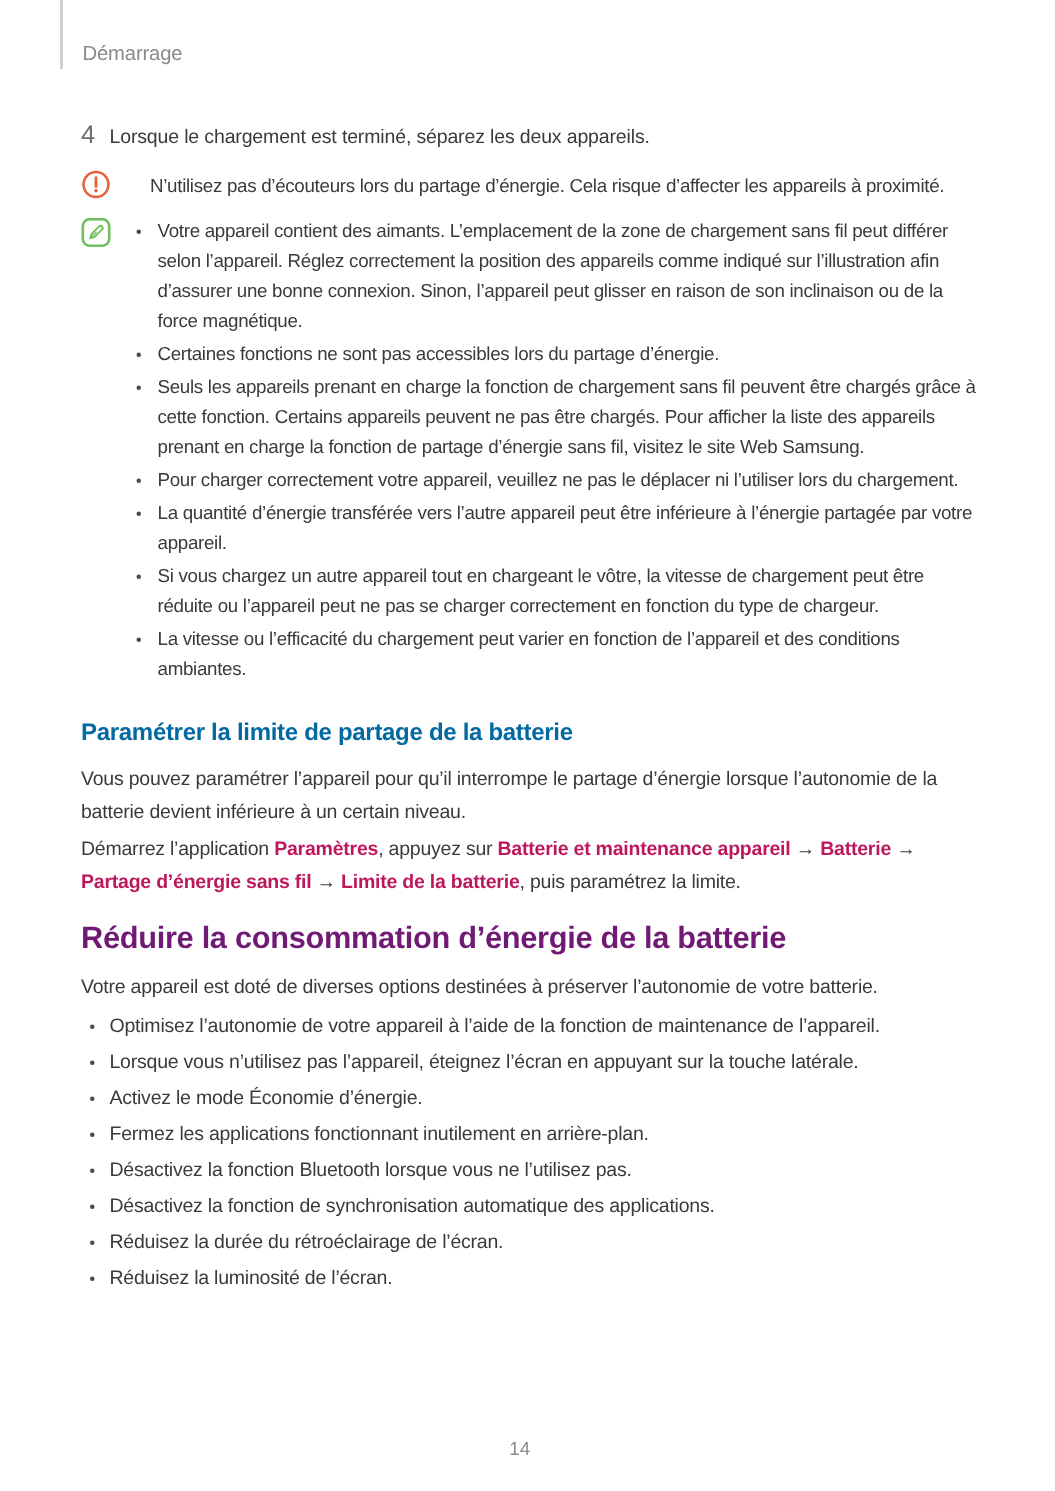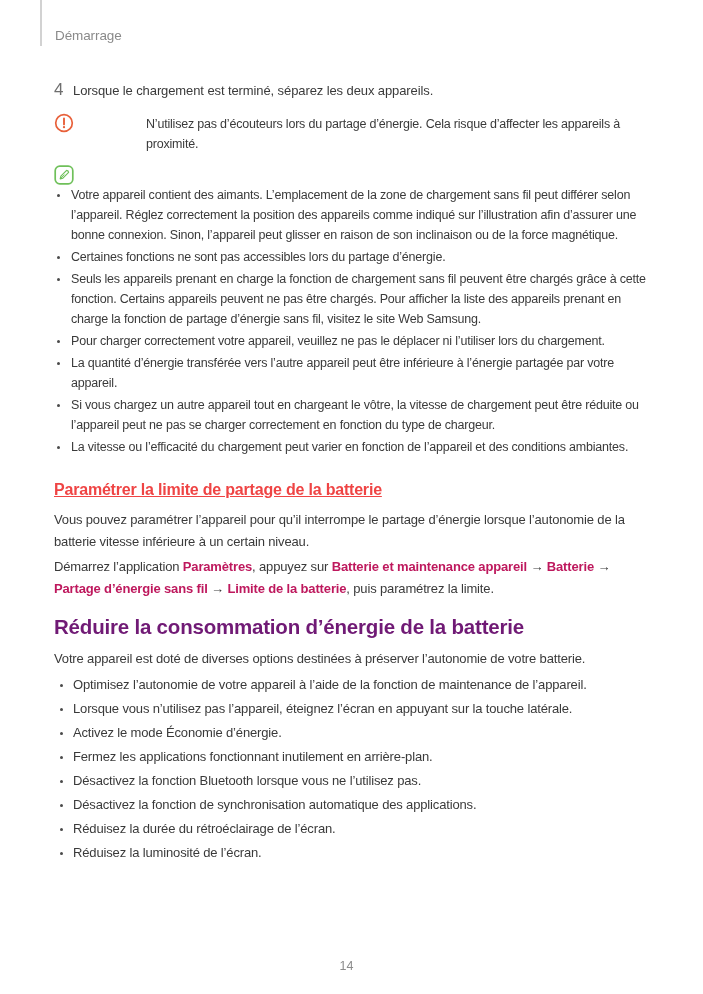--- a/index.html
+++ b/index.html
@@ -22,41 +22,41 @@
 
   .content{position:absolute;top:0;left:54px;right:52px;padding-top:82px;}
 
   
   .step{display:flex;align-items:flex-start;}
   .step-num{font-size:17px;line-height:17px;color:#6e6e6e;width:19px;flex-shrink:0;margin-top:-1px;}
   .step-text{font-size:13px;line-height:18px;letter-spacing:-0.1px;}
 
   
   .callout{display:flex;align-items:flex-start;}
-  .callout.warning{margin-top:13px;gap:46px;}
-  .callout.note{margin-top:10px;flex-direction:column;}
+  .callout.warning{margin-top:13px;}
+  .callout.note{margin-top:10px;}
   .callout-icon{width:20px;height:20px;flex-shrink:0;}
   .callout.warning .callout-icon{margin-right:26px;}
   .callout.note .callout-icon{margin-right:14px;margin-top:1px;}
   .callout-text{font-size:12.5px;line-height:20px;letter-spacing:-0.2px;padding-top:1px;}
 
   .note-list{margin:0;padding:0;list-style:none;flex:1;}
   .note-list li{
     position:relative;padding-left:17px;margin-bottom:2px;
     font-size:12.5px;line-height:20px;letter-spacing:-0.2px;
   }
   .note-list li::before{
     content:"";position:absolute;left:3px;top:9px;
     width:3px;height:3px;border-radius:50%;background:#4a4a4a;
   }
 
   
   .subsection-title{
     margin:21px 0 0 0;font-size:16px;line-height:20px;
-    font-weight:bold;color:#ef4444;letter-spacing:-0.2px;text-decoration:underline;
+    font-weight:bold;color:#0369a1;letter-spacing:-0.2px;
   }
   .para{margin:9px 0 0 0;font-size:13px;line-height:22px;letter-spacing:-0.15px;}
   .para.second{margin-top:3px;}
   .b{font-weight:bold;color:#be185d;}
 
   
   .section-title{
     margin:14px 0 0 0;font-size:20.5px;line-height:26px;
     font-weight:bold;color:#701a75;letter-spacing:-0.2px;
   }
@@ -114,21 +114,21 @@
         <li>Certaines fonctions ne sont pas accessibles lors du partage d’énergie.</li>
         <li>Seuls les appareils prenant en charge la fonction de chargement sans fil peuvent être chargés grâce à cette fonction. Certains appareils peuvent ne pas être chargés. Pour afficher la liste des appareils prenant en charge la fonction de partage d’énergie sans fil, visitez le site Web Samsung.</li>
         <li>Pour charger correctement votre appareil, veuillez ne pas le déplacer ni l’utiliser lors du chargement.</li>
         <li>La quantité d’énergie transférée vers l’autre appareil peut être inférieure à l’énergie partagée par votre appareil.</li>
         <li>Si vous chargez un autre appareil tout en chargeant le vôtre, la vitesse de chargement peut être réduite ou l’appareil peut ne pas se charger correctement en fonction du type de chargeur.</li>
         <li>La vitesse ou l’efficacité du chargement peut varier en fonction de l’appareil et des conditions ambiantes.</li>
       </ul>
     </div>
 
     <h3 class="subsection-title">Paramétrer la limite de partage de la batterie</h3>
-    <p class="para">Vous pouvez paramétrer l’appareil pour qu’il interrompe le partage d’énergie lorsque l’autonomie de la batterie vitesse inférieure à un certain niveau.</p>
+    <p class="para">Vous pouvez paramétrer l’appareil pour qu’il interrompe le partage d’énergie lorsque l’autonomie de la batterie devient inférieure à un certain niveau.</p>
     <p class="para second"><span>Démarrez l’application </span><span class="b">Paramètres</span><span>, appuyez sur </span><span class="b">Batterie et maintenance appareil</span><span> → </span><span class="b">Batterie</span><span> → </span><span class="b">Partage d’énergie sans fil</span><span> → </span><span class="b">Limite de la batterie</span><span>, puis paramétrez la limite.</span></p>
 
     <h2 class="section-title">Réduire la consommation d’énergie de la batterie</h2>
     <p class="intro">Votre appareil est doté de diverses options destinées à préserver l’autonomie de votre batterie.</p>
     <ul class="tips-list">
       <li>Optimisez l’autonomie de votre appareil à l’aide de la fonction de maintenance de l’appareil.</li>
       <li>Lorsque vous n’utilisez pas l’appareil, éteignez l’écran en appuyant sur la touche latérale.</li>
       <li>Activez le mode Économie d’énergie.</li>
       <li>Fermez les applications fonctionnant inutilement en arrière-plan.</li>
       <li>Désactivez la fonction Bluetooth lorsque vous ne l’utilisez pas.</li>

